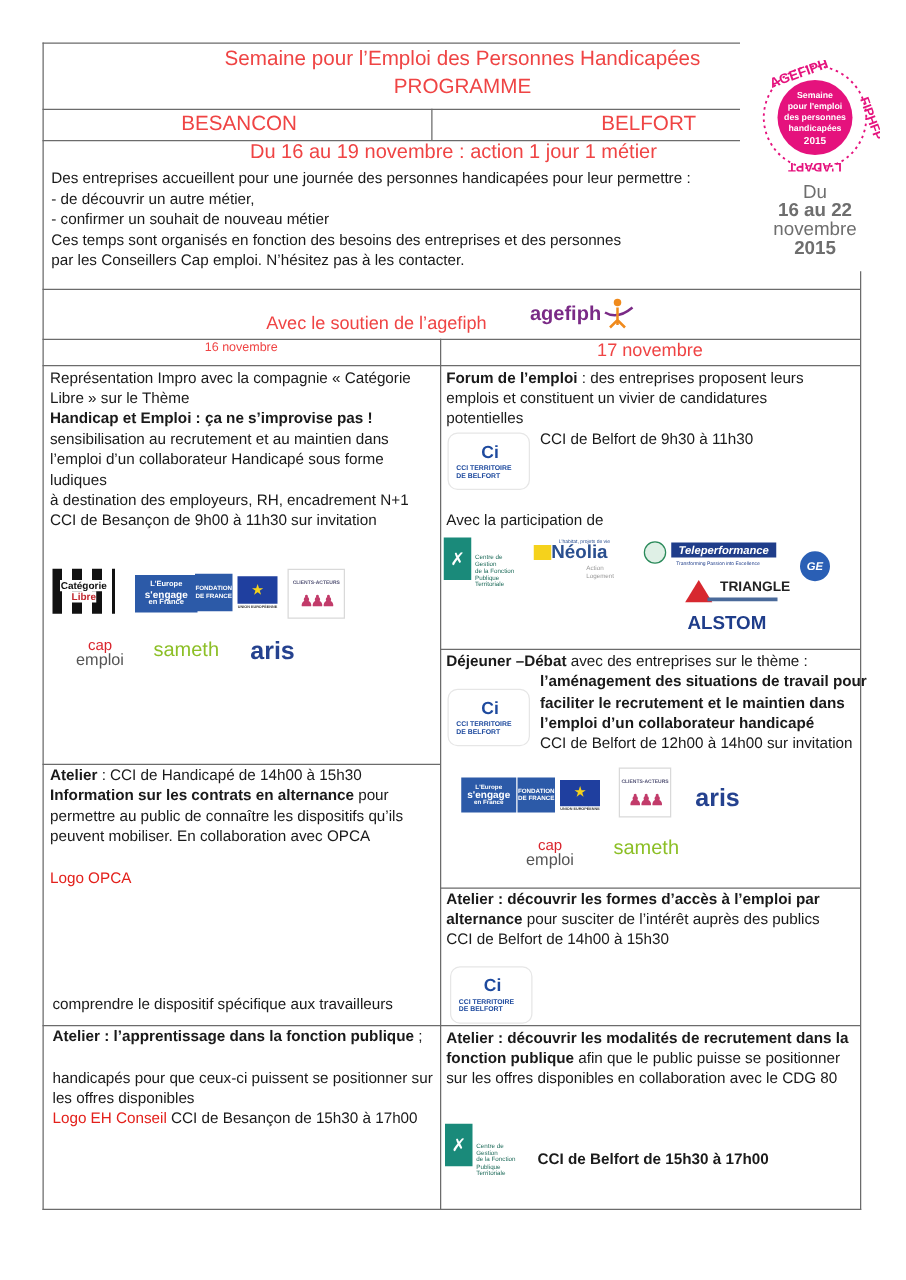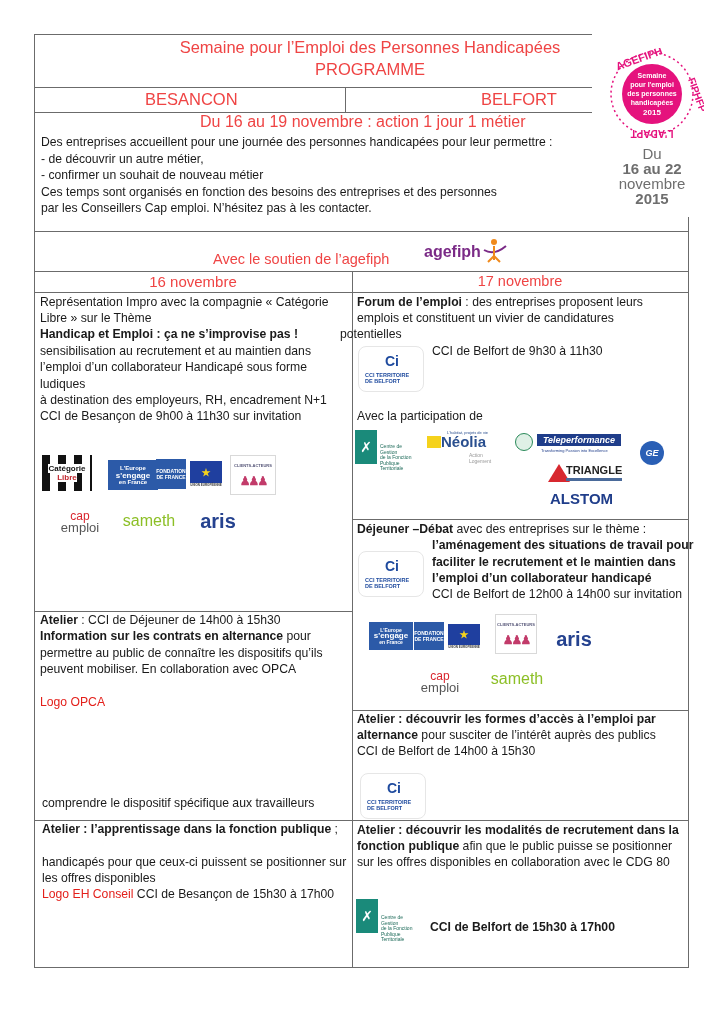--- a/index.html
+++ b/index.html
@@ -88,21 +88,21 @@
 <div class="abs h" style="left:213px;top:251px;font-size:14.5px;">Avec le soutien de l’agefiph</div>
 <div class="abs" style="left:422px;top:234px;width:92px;height:36px;">
   <span style="position:absolute;left:2px;top:9px;font-size:16px;color:#7a2a86;font-weight:bold;">agefiph</span>
   <svg width="30" height="30" viewBox="0 0 30 30" style="position:absolute;left:58px;top:2px;">
     <circle cx="14" cy="6" r="3" fill="#f08a1c"></circle>
     <path d="M4 14 Q14 20 26 10" stroke="#7a2a86" stroke-width="2" fill="none"></path>
     <path d="M14 10 L14 24 M8 26 L14 20 L20 26" stroke="#f08a1c" stroke-width="2" fill="none"></path>
   </svg>
 </div>
 
-<div class="abs h" style="left:34px;top:273px;width:318px;text-align:center;font-size:15px;">16 novembre</div>
+<div class="abs h" style="left:34px;top:273px;width:318px;text-align:center;font-size:10px;">16 novembre</div>
 <div class="abs h" style="left:352px;top:273px;width:336px;text-align:center;font-size:14.5px;">17 novembre</div>
 
 <div>
   <div class="t" style="left:40px;top:294px;">Représentation Impro avec la compagnie « Catégorie</div>
   <div class="t" style="left:40px;top:310px;">Libre » sur le Thème</div>
   <div class="t b" style="left:40px;top:326px;">Handicap et Emploi : ça ne s’improvise pas !</div>
   <div class="t" style="left:40px;top:343px;">sensibilisation au recrutement et au maintien dans</div>
   <div class="t" style="left:40px;top:359px;">l’emploi d’un collaborateur Handicapé sous forme</div>
   <div class="t" style="left:40px;top:376px;">ludiques</div>
   <div class="t" style="left:40px;top:392px;">à destination des employeurs, RH, encadrement N+1</div>
@@ -135,39 +135,39 @@
   <span style="color:#555;font-size:13px;font-weight:normal;">emploi</span>
 </div>
 <div class="logo" style="left:120px;top:508px;width:58px;height:26px;font-size:16px;font-weight:normal;">
   <span style="color:#8cbf26;">sameth</span>
 </div>
 <div class="logo" style="left:195px;top:508px;width:46px;height:26px;font-size:20px;color:#25428f;">
   <span>aris</span>
 </div>
 
 <div>
-  <div class="t" style="left:40px;top:612px;"><span class="b">Atelier</span><span> : CCI de Déjeuner de 14h00 à 15h30</span></div>
+  <div class="t" style="left:40px;top:612px;"><span class="b">Atelier</span><span> : CCI de Handicapé de 14h00 à 15h30</span></div>
   <div class="t" style="left:40px;top:628px;"><span class="b">Information sur les contrats en alternance</span><span> pour</span></div>
   <div class="t" style="left:40px;top:645px;">permettre au public de connaître les dispositifs qu’ils</div>
   <div class="t" style="left:40px;top:661px;">peuvent mobiliser. En collaboration avec OPCA</div>
   <div class="t red" style="left:40px;top:694px;">Logo OPCA</div>
 </div>
 
 <div>
   <div class="t" style="left:42px;top:821px;"><span class="b">Atelier : l’apprentissage dans la fonction publique</span><span> ;</span></div>
   <div class="t" style="left:42px;top:795px;">comprendre le dispositif spécifique aux travailleurs</div>
   <div class="t" style="left:42px;top:854px;">handicapés pour que ceux-ci puissent se positionner sur</div>
   <div class="t" style="left:42px;top:870px;">les offres disponibles</div>
   <div class="t" style="left:42px;top:886px;"><span class="red">Logo EH Conseil</span><span> CCI de Besançon de 15h30 à 17h00</span></div>
 </div>
 
 <div>
   <div class="t" style="left:357px;top:294px;"><span class="b">Forum de l’emploi</span><span> : des entreprises proposent leurs</span></div>
   <div class="t" style="left:357px;top:310px;">emplois et constituent un vivier de candidatures</div>
-  <div class="t" style="left:340px;top:326px;">potentielles</div>
+  <div class="t" style="left:357px;top:326px;">potentielles</div>
   <div class="t" style="left:432px;top:343px;">CCI de Belfort de 9h30 à  11h30</div>
   <div class="t" style="left:357px;top:408px;">Avec la participation de</div>
 </div>
 <div class="cci" style="left:358px;top:346px;">
   <span class="c">Ci</span>
   <span class="l1"><span>CCI TERRITOIRE</span><br><span>DE BELFORT</span></span>
 </div>
 
 <div class="abs" style="left:355px;top:430px;width:60px;height:34px;">
   <div style="position:absolute;left:0;top:0;width:22px;height:34px;background:#1a8a7a;color:#fff;font-size:14px;text-align:center;line-height:34px;">✗</div>
@@ -184,21 +184,21 @@
   <span style="position:absolute;left:22px;top:1px;width:84px;height:12px;background:#1f3d8a;color:#fff;font-size:9px;font-style:italic;font-weight:bold;text-align:center;line-height:12px;">Teleperformance</span>
   <span style="position:absolute;left:26px;top:15px;font-size:4px;color:#1f3d8a;white-space:nowrap;">Transforming Passion into Excellence</span>
 </div>
 <div class="abs" style="left:640px;top:441px;width:24px;height:24px;border-radius:50%;background:#2a5fb5;color:#fff;font-size:9px;font-style:italic;text-align:center;line-height:24px;font-weight:bold;">
   <span>GE</span>
 </div>
 <div class="abs" style="left:548px;top:462px;width:76px;height:22px;">
   <svg width="22" height="18" viewBox="0 0 22 18" style="position:absolute;left:0;top:2px;">
       <polygon points="11,0 22,18 0,18" fill="#d7282f"></polygon>
     </svg>
-  <span style="position:absolute;left:18px;top:2px;font-size:11px;font-weight:bold;color:#222;">TRIANGLE</span>
+  <span style="position:absolute;left:28px;top:2px;font-size:11px;font-weight:bold;color:#222;">TRIANGLE</span>
   <span style="position:absolute;left:18px;top:16px;width:56px;height:3px;background:#4a6a9a;"></span>
 </div>
 <div class="abs" style="left:550px;top:490px;font-size:15px;font-weight:bold;color:#1f3d8a;">
   <span>ALSTOM</span>
 </div>
 
 <div>
   <div class="t" style="left:357px;top:521px;"><span class="b">Déjeuner –Débat</span><span> avec des entreprises sur le thème :</span></div>
   <div class="t b" style="left:432px;top:537px;">l’aménagement des situations de travail pour</div>
   <div class="t b" style="left:432px;top:554px;">faciliter le recrutement et le maintien dans</div>

